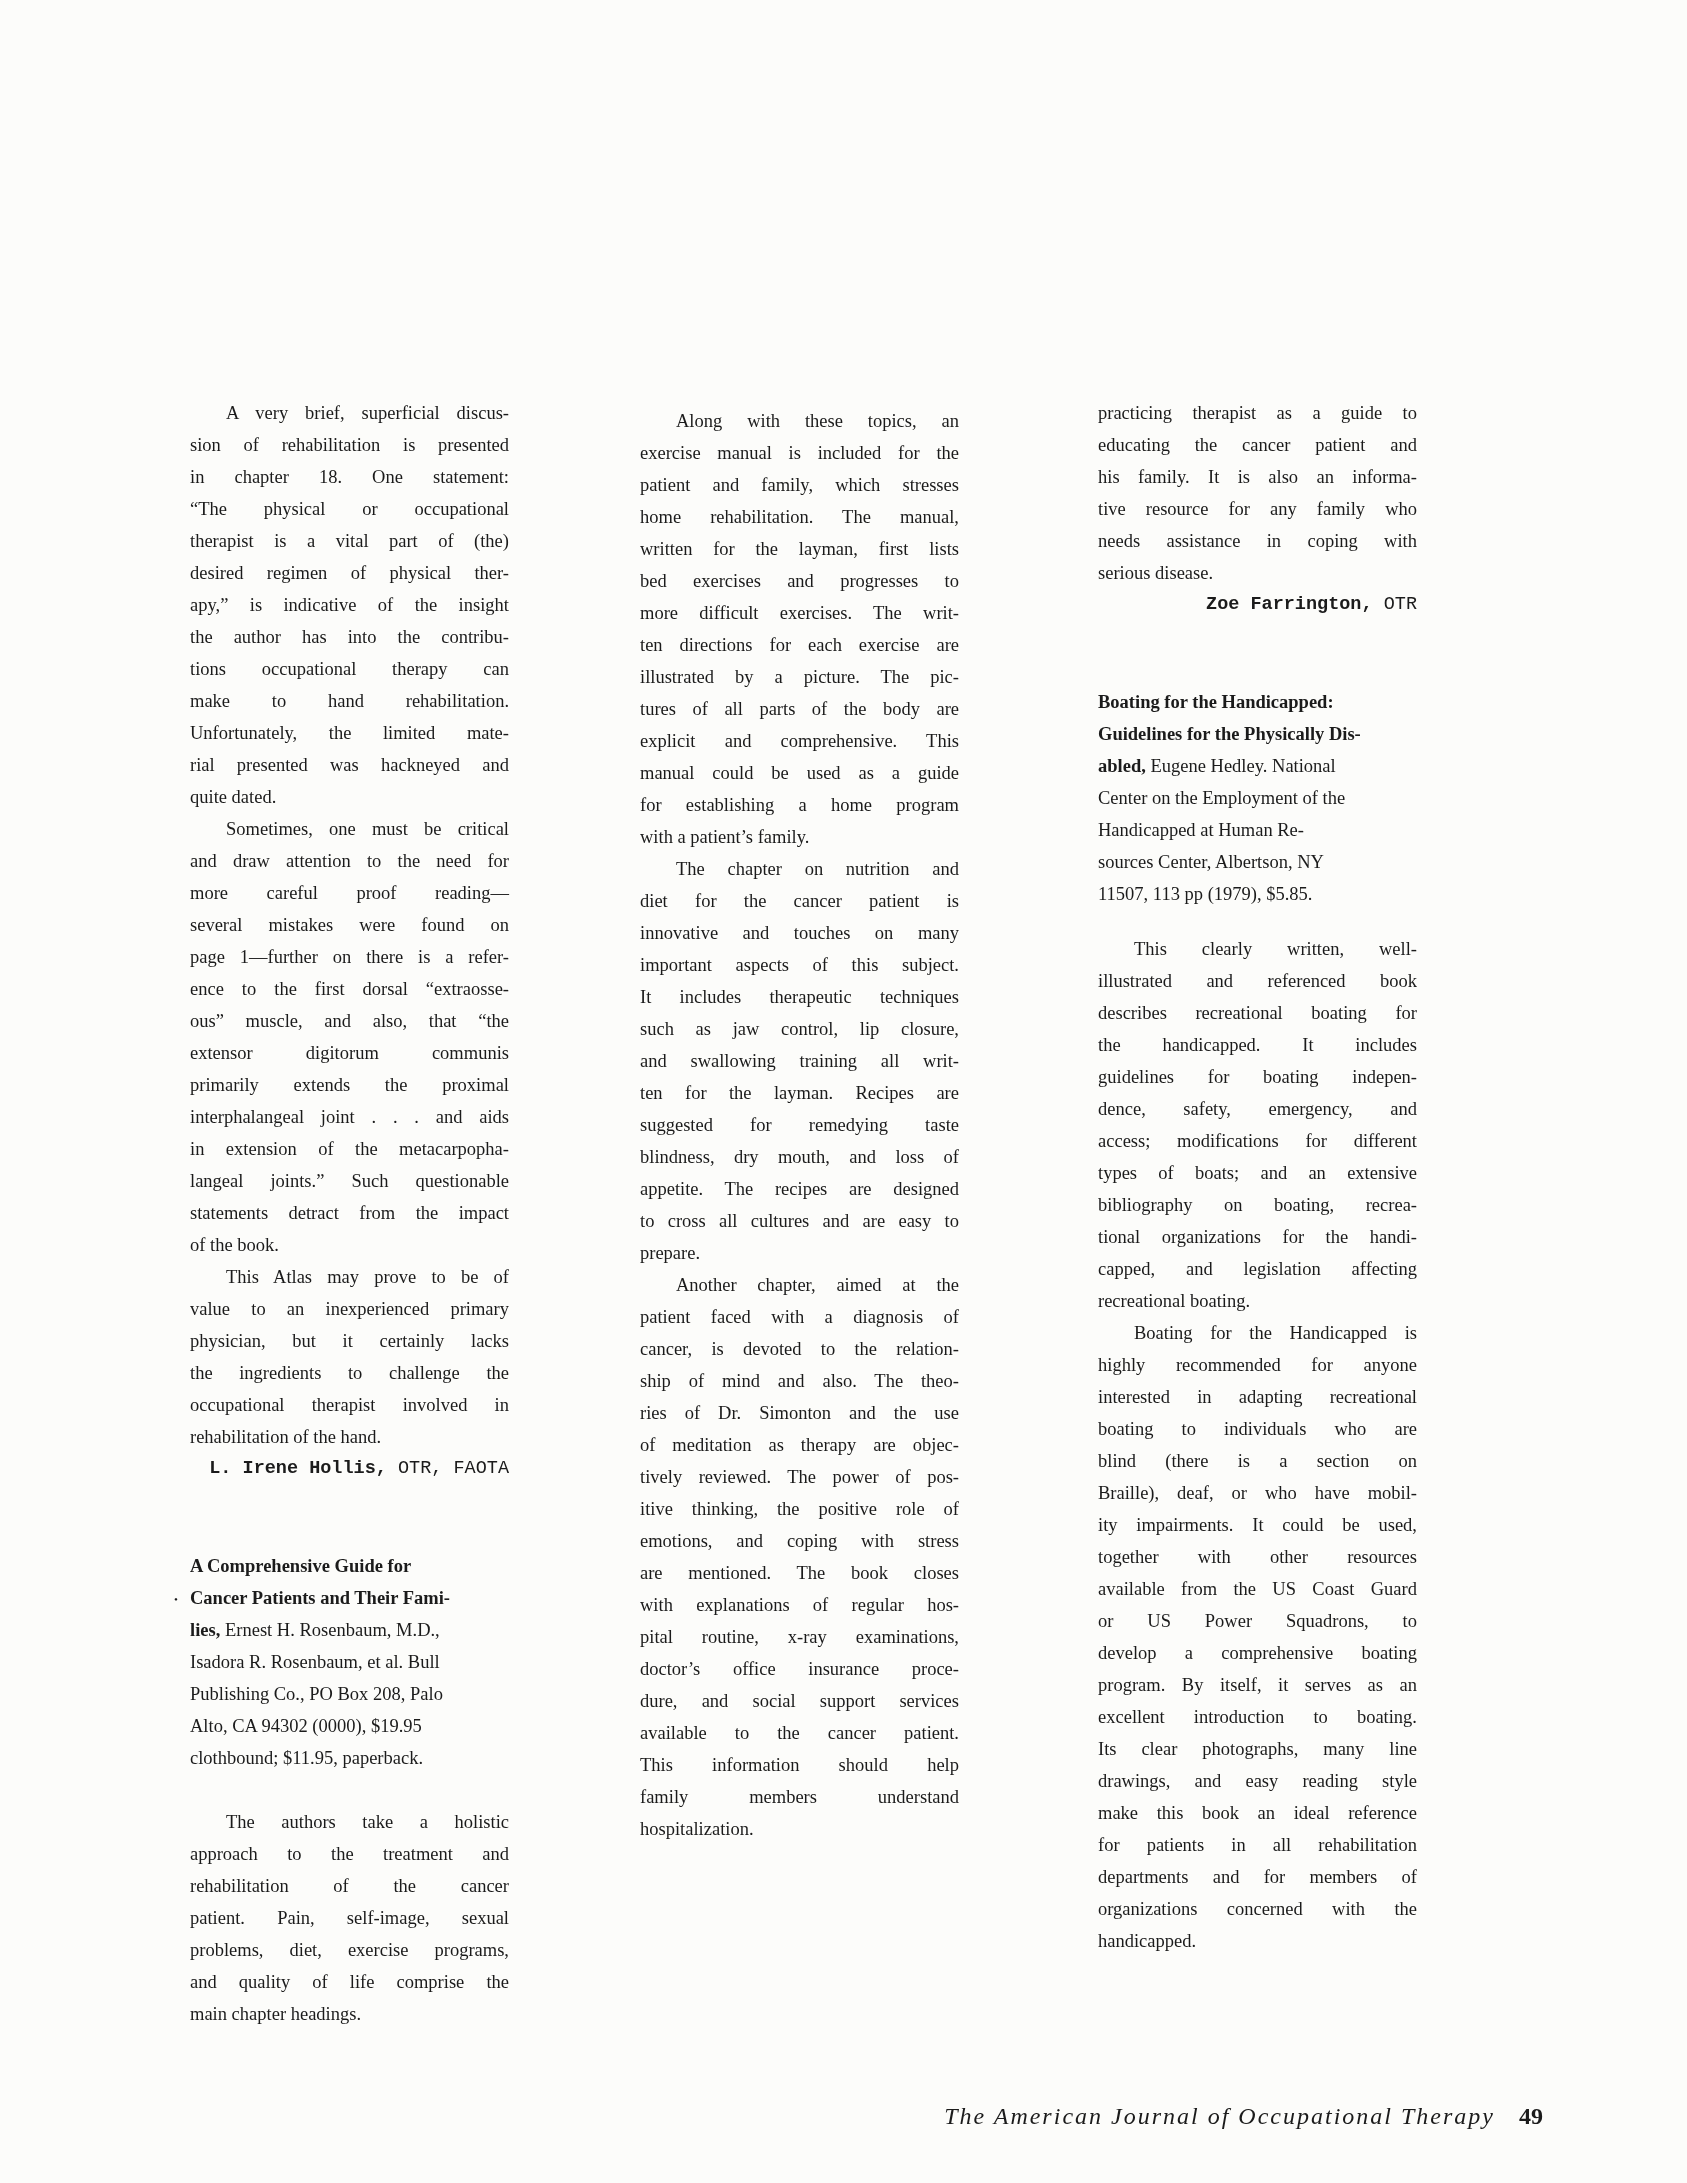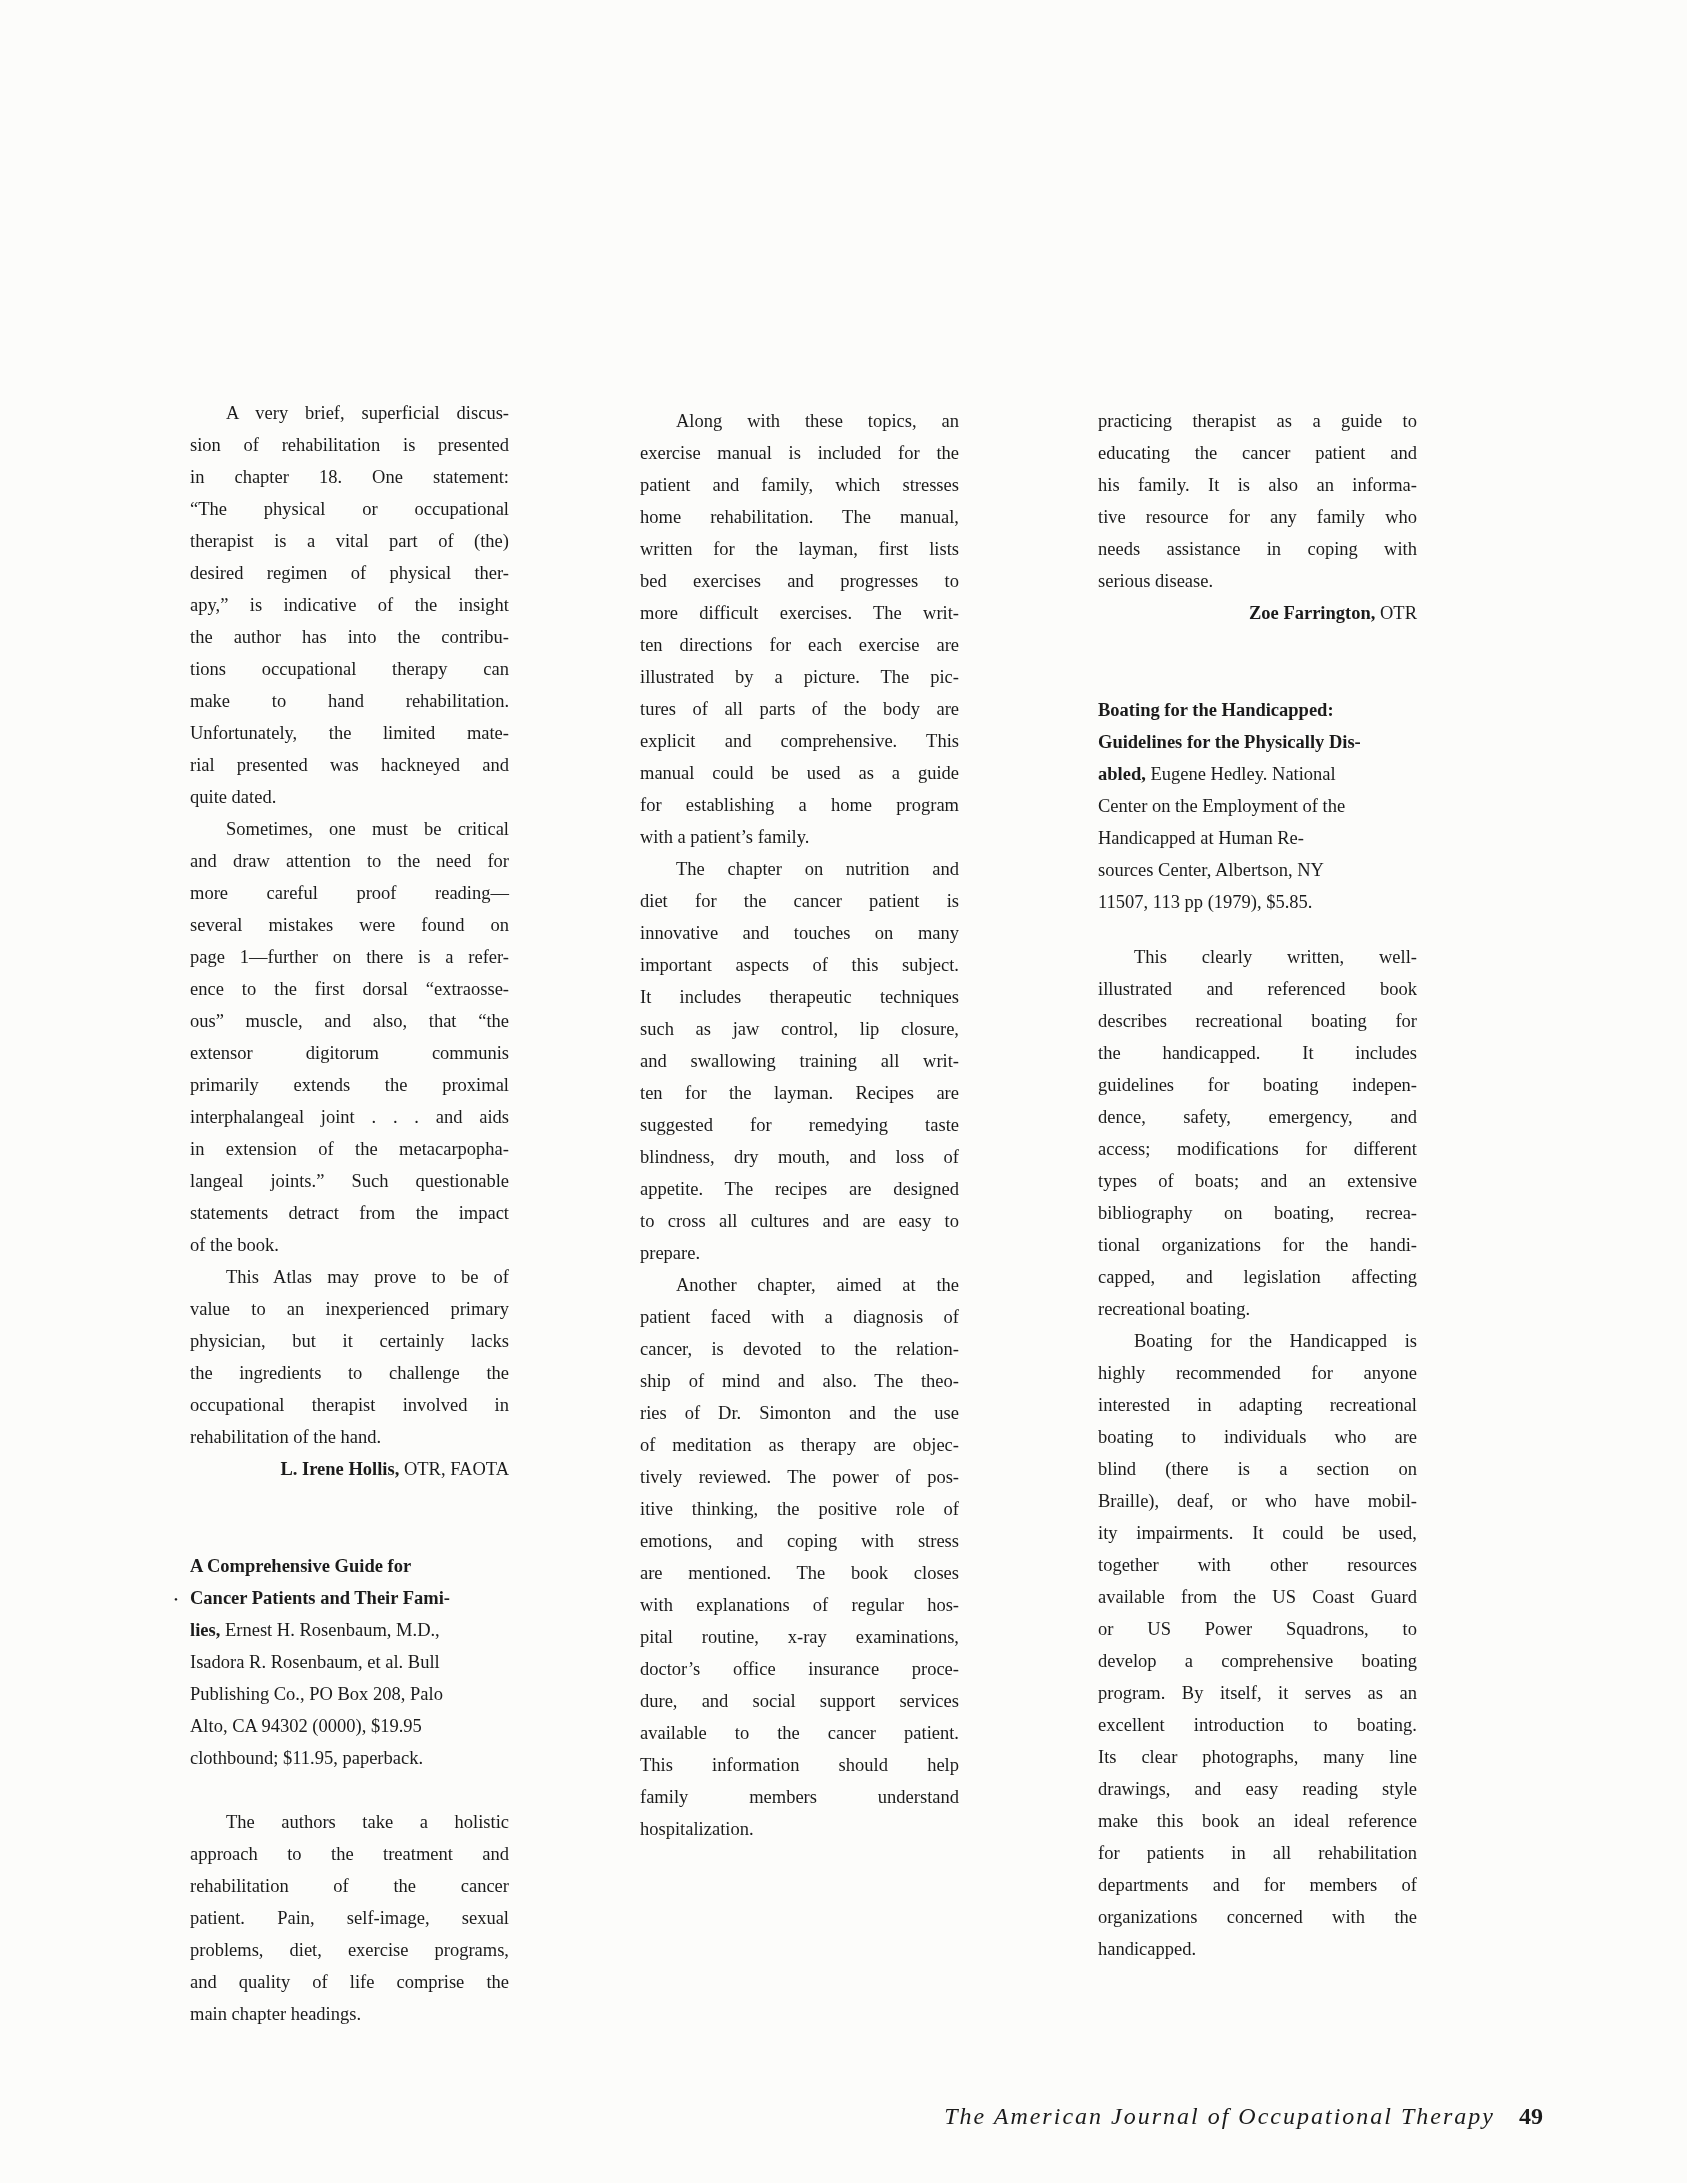--- a/index.html
+++ b/index.html
@@ -14,34 +14,34 @@
   .page{position:absolute;inset:0;}
   .column{
     position:absolute;
     top:397px;
     width:319px;
     font-size:18.5px;
     line-height:32px;
   }
   #col-left{left:190px;}
   #col-middle{left:640px;margin-top:8px;}
-  #col-right{left:1098px;margin-top:8px;}
+  #col-right{left:1098px;}
   .line{
     position:relative;
     height:32px;
     text-align:left;
     white-space:nowrap;
   }
   .line.just{
     white-space:normal;
     text-align:justify;
     text-align-last:justify;
   }
   .line.indent{text-indent:36px;}
-  .byline .line{text-align:right;}
+  .byline .line{text-align:right;font-family:Liberation Mono, monospace;}
   .heading .line{font-weight:normal;}
   .b{font-weight:bold;}
   .i{}
   .bullet{
     position:absolute;
     left:-16px;top:1.3px;
     font-size:11.2px;
     line-height:32px;
   }
   .footer{

